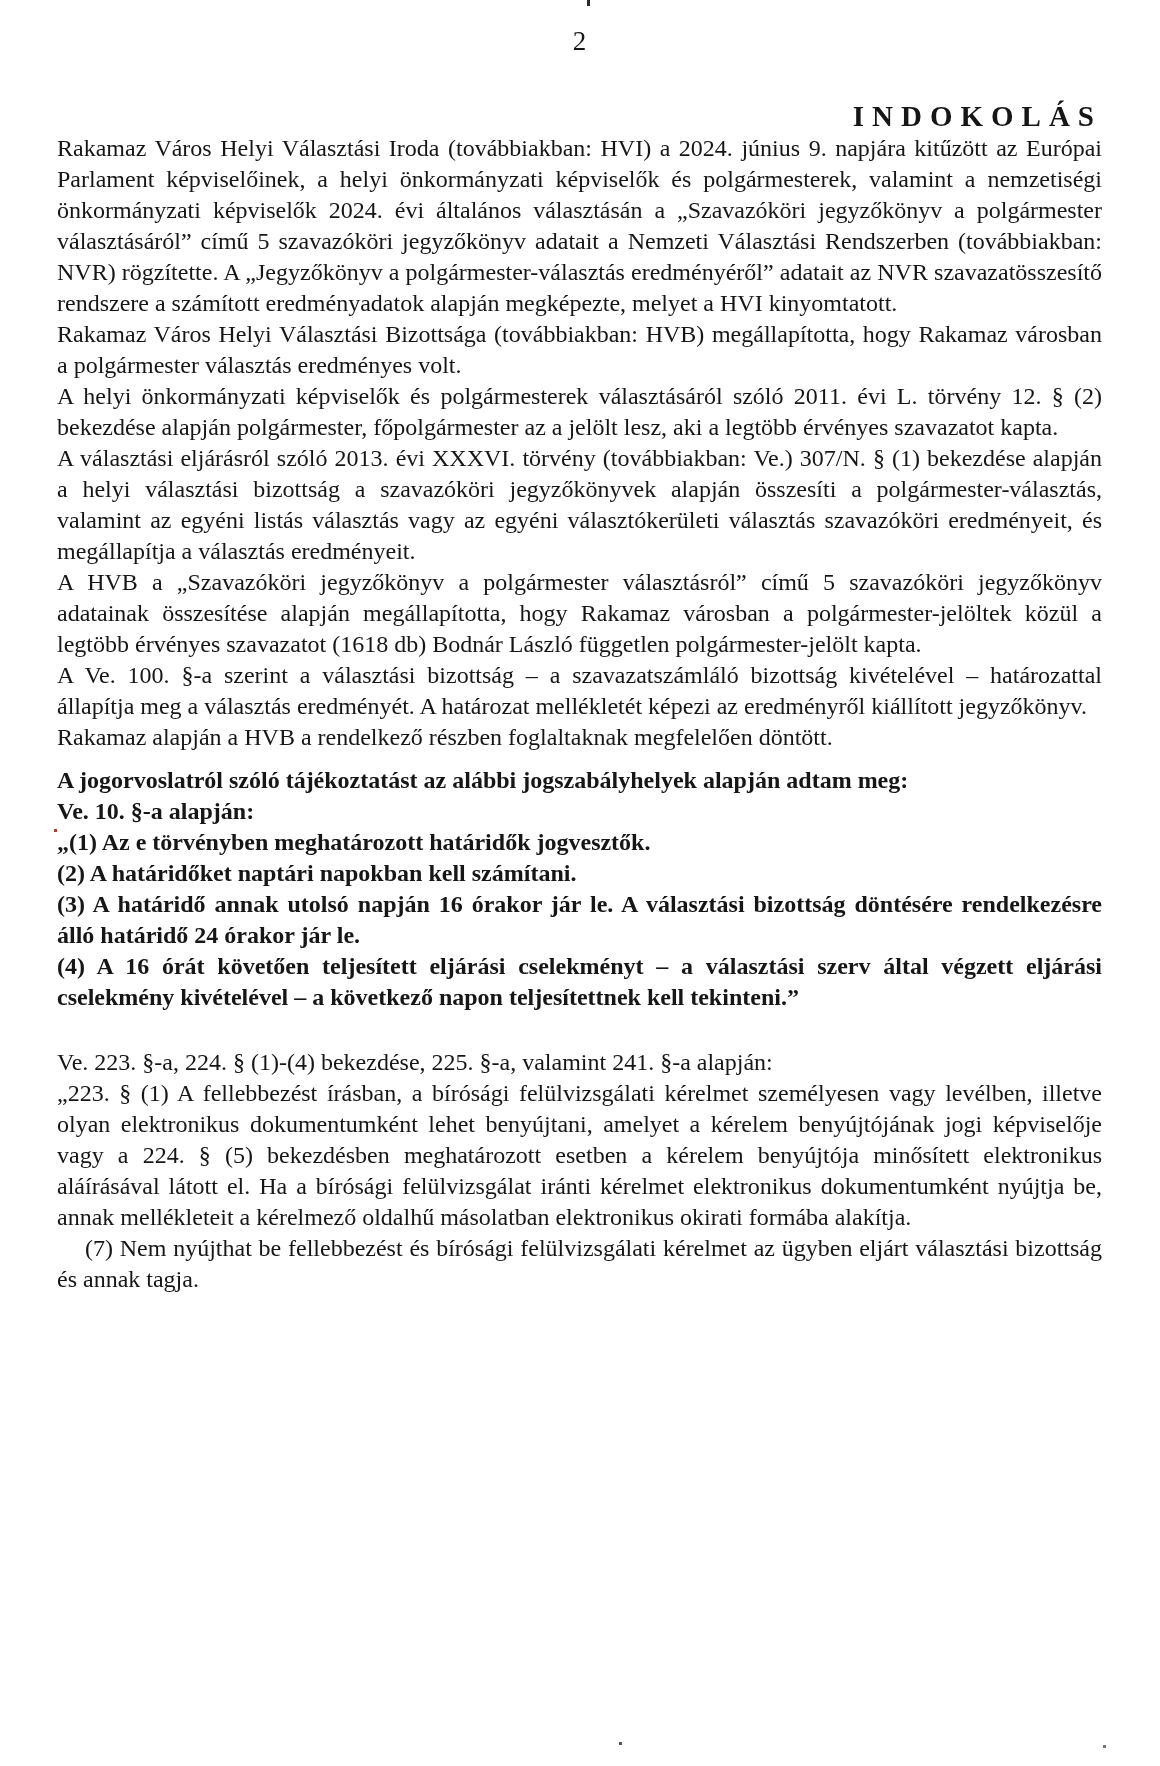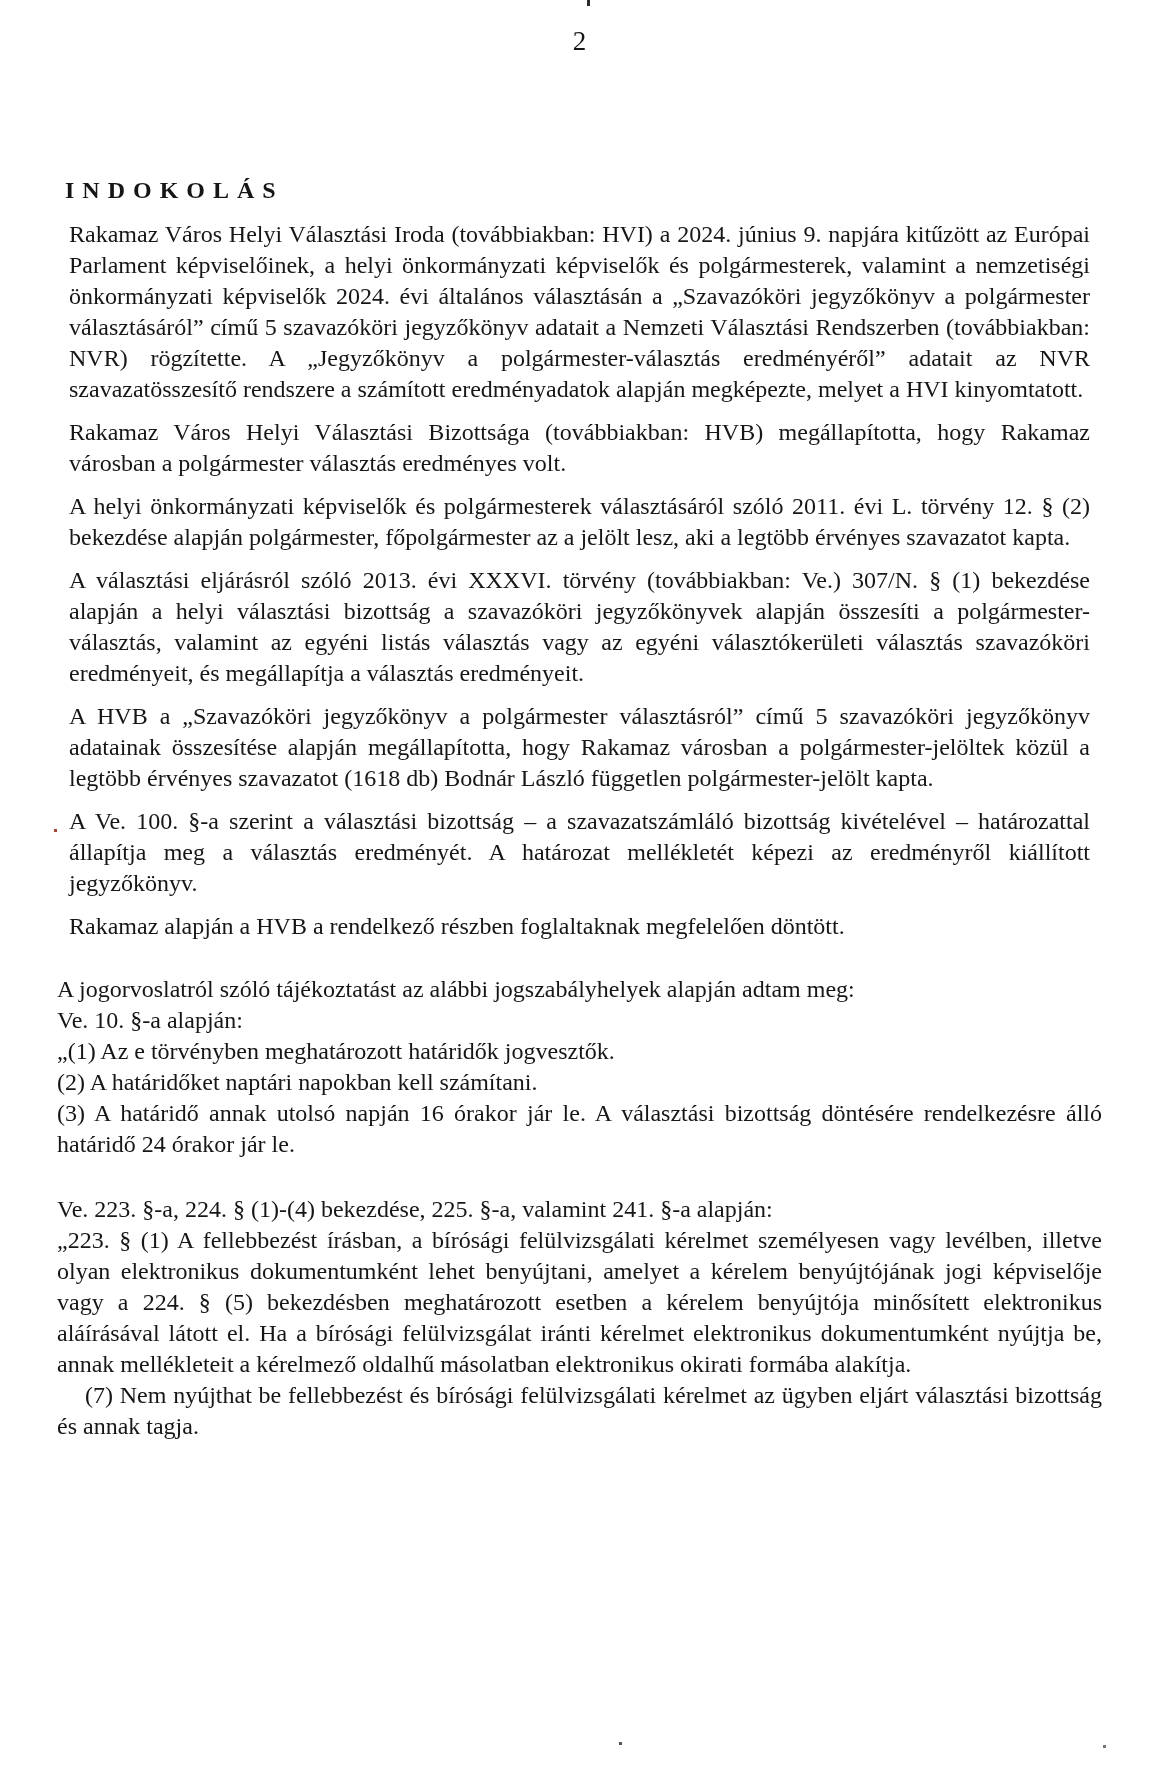--- a/index.html
+++ b/index.html
@@ -25,45 +25,45 @@
   }
   .page-number {
     margin: 0;
     padding-top: 26px;
     height: 31px;
     text-align: center;
     font-size: 27px;
     line-height: 31px;
   }
   .doc-title {
-    margin: 116px 0 0 0;
+    margin: 42px 0 0 0;
     height: 34px;
-    text-align: left;
-    font-size: 24px;
+    text-align: right;
+    font-size: 29px;
     line-height: 34px;
     font-weight: bold;
     letter-spacing: 8px;
     text-indent: 8px; 
   }
   p.para {
-    margin: 12px;
+    margin: 0;
     font-size: 24px;
     line-height: 31px;
     text-align: justify;
     text-justify: inter-word;
   }
   .m-p1 { margin-top: 27px; }
   .m-p2 { margin-top: 56px; }
   .m-p3 { margin-top: 29px; }
   .m-p4 { margin-top: 32px; }
   .m-p5 { margin-top: 27px; }
   .m-p6 { margin-top: 17px; }
   .m-p7 { margin-top: 26px; }
   .group { margin: 0; }
-  .m-g1 { margin-top: 32px; }
+  .m-g1 { margin-top: 12px; font-weight: bold; }
   .m-g2 { margin-top: 34px; }
   .group p.para { margin: 0; }
   p.indented { text-indent: 28px; }
   
   .speck {
     position: absolute;
     background: #2a2a2a;
   }
   .speck-top    { left: 587px; top: 0;      width: 3px; height: 6px; }
   .speck-left   { left: 54px;  top: 829px;  width: 3px; height: 3px; background: #a34434; }
@@ -92,20 +92,21 @@
   <p class="para m-p6">A Ve. 100. §-a szerint a választási bizottság – a szavazatszámláló bizottság kivételével – határozattal állapítja meg a választás eredményét. A határozat mellékletét képezi az eredményről kiállított jegyzőkönyv.</p>
 
   <p class="para m-p7">Rakamaz alapján a HVB a rendelkező részben foglaltaknak megfelelően döntött.</p>
 
   <div class="group m-g1">
     <p class="para">A jogorvoslatról szóló tájékoztatást az alábbi jogszabályhelyek alapján adtam meg:</p>
     <p class="para">Ve. 10. §-a alapján:</p>
     <p class="para">„(1) Az e törvényben meghatározott határidők jogvesztők.</p>
     <p class="para">(2) A határidőket naptári napokban kell számítani.</p>
     <p class="para">(3) A határidő annak utolsó napján 16 órakor jár le. A választási bizottság döntésére rendelkezésre álló határidő 24 órakor jár le.</p>
+    <p class="para">(4) A 16 órát követően teljesített eljárási cselekményt – a választási szerv által végzett eljárási cselekmény kivételével – a következő napon teljesítettnek kell tekinteni.”</p>
   </div>
 
   <div class="group m-g2">
     <p class="para">Ve. 223. §-a, 224. § (1)-(4) bekezdése, 225. §-a, valamint 241. §-a alapján:</p>
     <p class="para">„223. § (1) A fellebbezést írásban, a bírósági felülvizsgálati kérelmet személyesen vagy levélben, illetve olyan elektronikus dokumentumként lehet benyújtani, amelyet a kérelem benyújtójának jogi képviselője vagy a 224. § (5) bekezdésben meghatározott esetben a kérelem benyújtója minősített elektronikus aláírásával látott el. Ha a bírósági felülvizsgálat iránti kérelmet elektronikus dokumentumként nyújtja be, annak mellékleteit a kérelmező oldalhű másolatban elektronikus okirati formába alakítja.</p>
     <p class="para indented">(7) Nem nyújthat be fellebbezést és bírósági felülvizsgálati kérelmet az ügyben eljárt választási bizottság és annak tagja.</p>
   </div>
 
   <div class="speck speck-top"></div>
   <div class="speck speck-left"></div>

